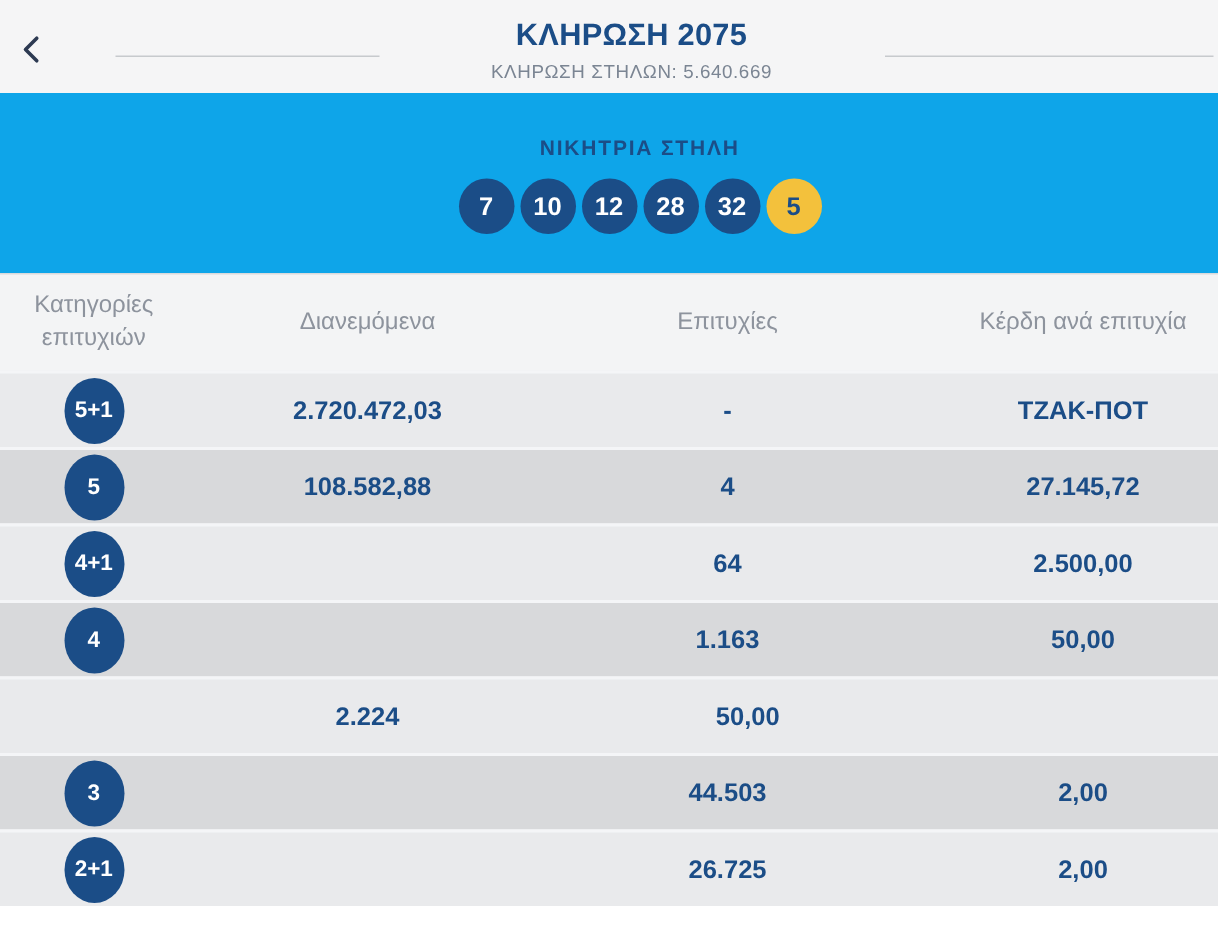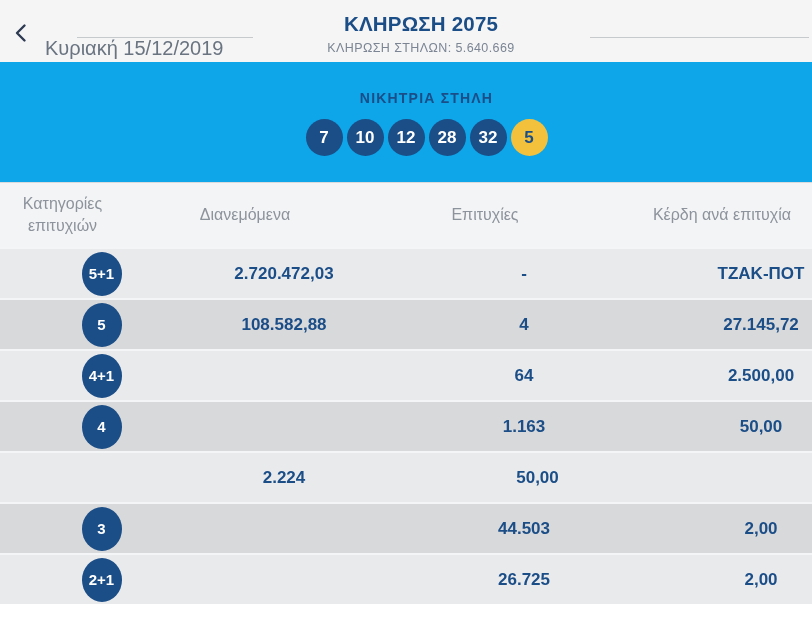--- a/index.html
+++ b/index.html
@@ -26,41 +26,40 @@
         font-size:17px;font-weight:bold;}
   .ball.bonus{background:var(--yellow);color:var(--navy);}
 
   
   .grid{display:grid;grid-template-columns:125px 240px 240px 207px;align-items:center;}
   .thead{height:65px;box-sizing:border-box;background:#f3f4f5;border-top:1px solid #d9dadc;
          color:#8d939d;font-size:16px;}
   .th{text-align:center;}
   .th .wrap-narrow{display:inline-block;width:100px;line-height:1.4;}
   .c4{padding-left:27px;}
-  .trow{height:51px;box-sizing:border-box;border-top:2px solid #f4f5f7;padding-left:39px;}
+  .trow{height:51px;box-sizing:border-box;border-top:2px solid #f4f5f7;}
   .trow.light{background:#e9eaec;}
   .trow.dark{background:#d8d9db;}
   .cell{text-align:center;font-size:17px;font-weight:bold;color:var(--navy);}
   .badge{display:inline-flex;width:40px;height:44px;border-radius:50%;background:var(--navy);
          color:#ffffff;font-size:15px;font-weight:bold;align-items:center;justify-content:center;}
 </style>
 </head>
 <body>
 
 <div id="app">
 
   <div class="topbar">
     <button class="back-btn" aria-label="back">
       <svg width="24" height="24" viewBox="0 0 24 24">
         <polyline points="14.5,4.5 7,12 14.5,19.5" fill="none" stroke="#2d3a52" stroke-width="2.4" stroke-linecap="round" stroke-linejoin="round"></polyline>
       </svg>
     </button>
     <div class="rule rule-left"></div>
     <div class="rule rule-right"></div>
-    <div class="draw-date">Κυριακή 15/12/2019</div>
     <div class="title-wrap">
       <h1 class="draw-title">ΚΛΗΡΩΣΗ 2075</h1>
       <div class="draw-sub">ΚΛΗΡΩΣΗ ΣΤΗΛΩΝ: 5.640.669</div>
     </div>
   </div>
 
   <div class="winning">
     <div class="winning-title">ΝΙΚΗΤΡΙΑ ΣΤΗΛΗ</div>
     <div class="balls">
       <div class="ball">7</div>

